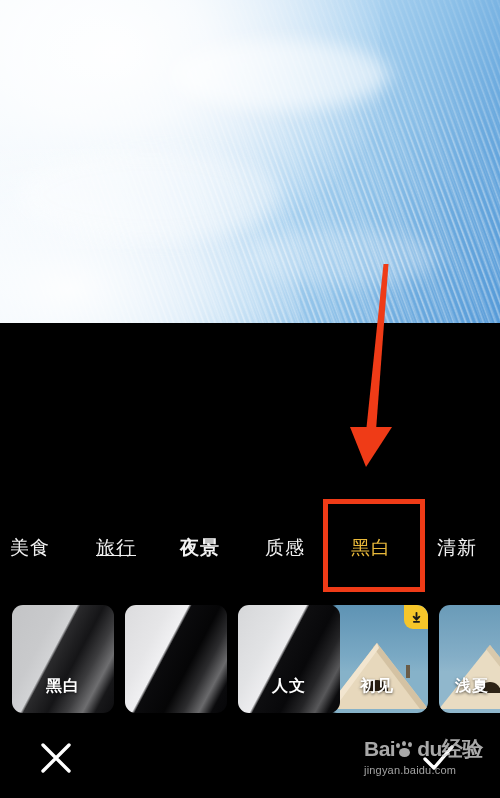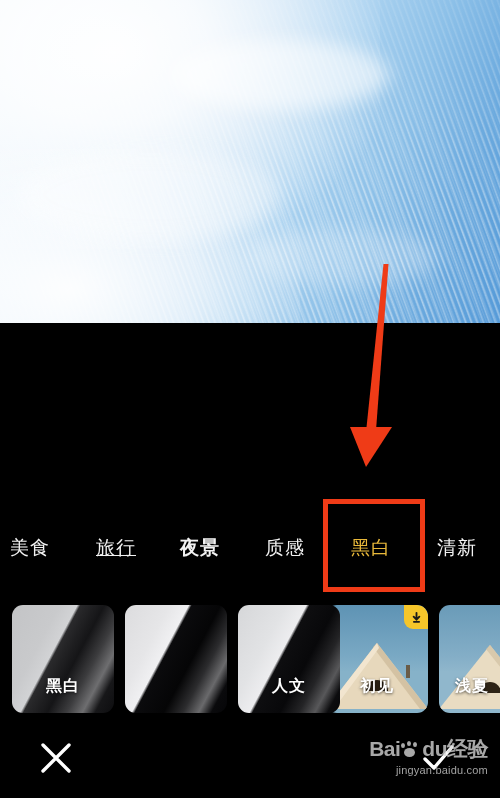--- a/index.html
+++ b/index.html
@@ -223,21 +223,20 @@
     width: 44px;
     height: 44px;
   }
 
   
   #watermark {
     position: absolute;
     right: 12px;
     top: 738px;
     width: 124px;
-    text-align: right;
     opacity: 0.78;
     pointer-events: none;
   }
   #wm-logo {
     font-size: 21px;
     font-weight: 700;
     color: #d8d8d8;
     letter-spacing: -0.5px;
     line-height: 1;
     white-space: nowrap;

